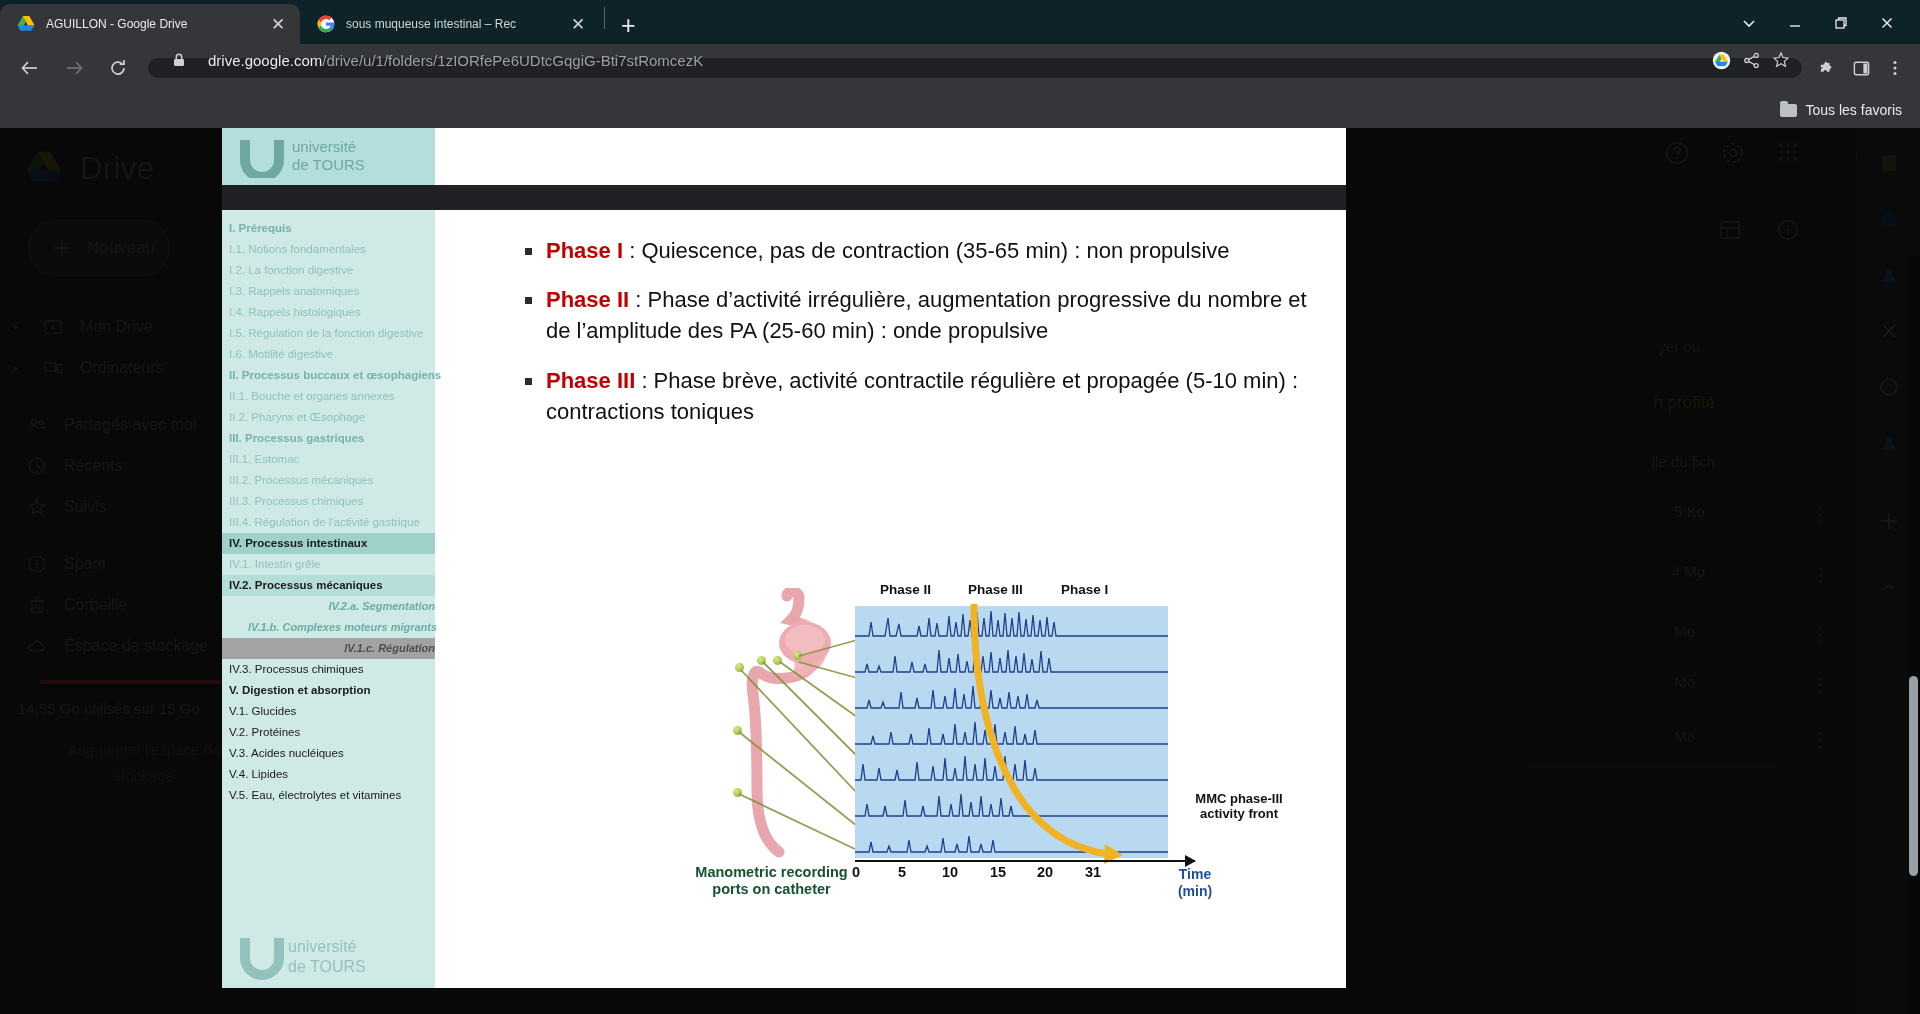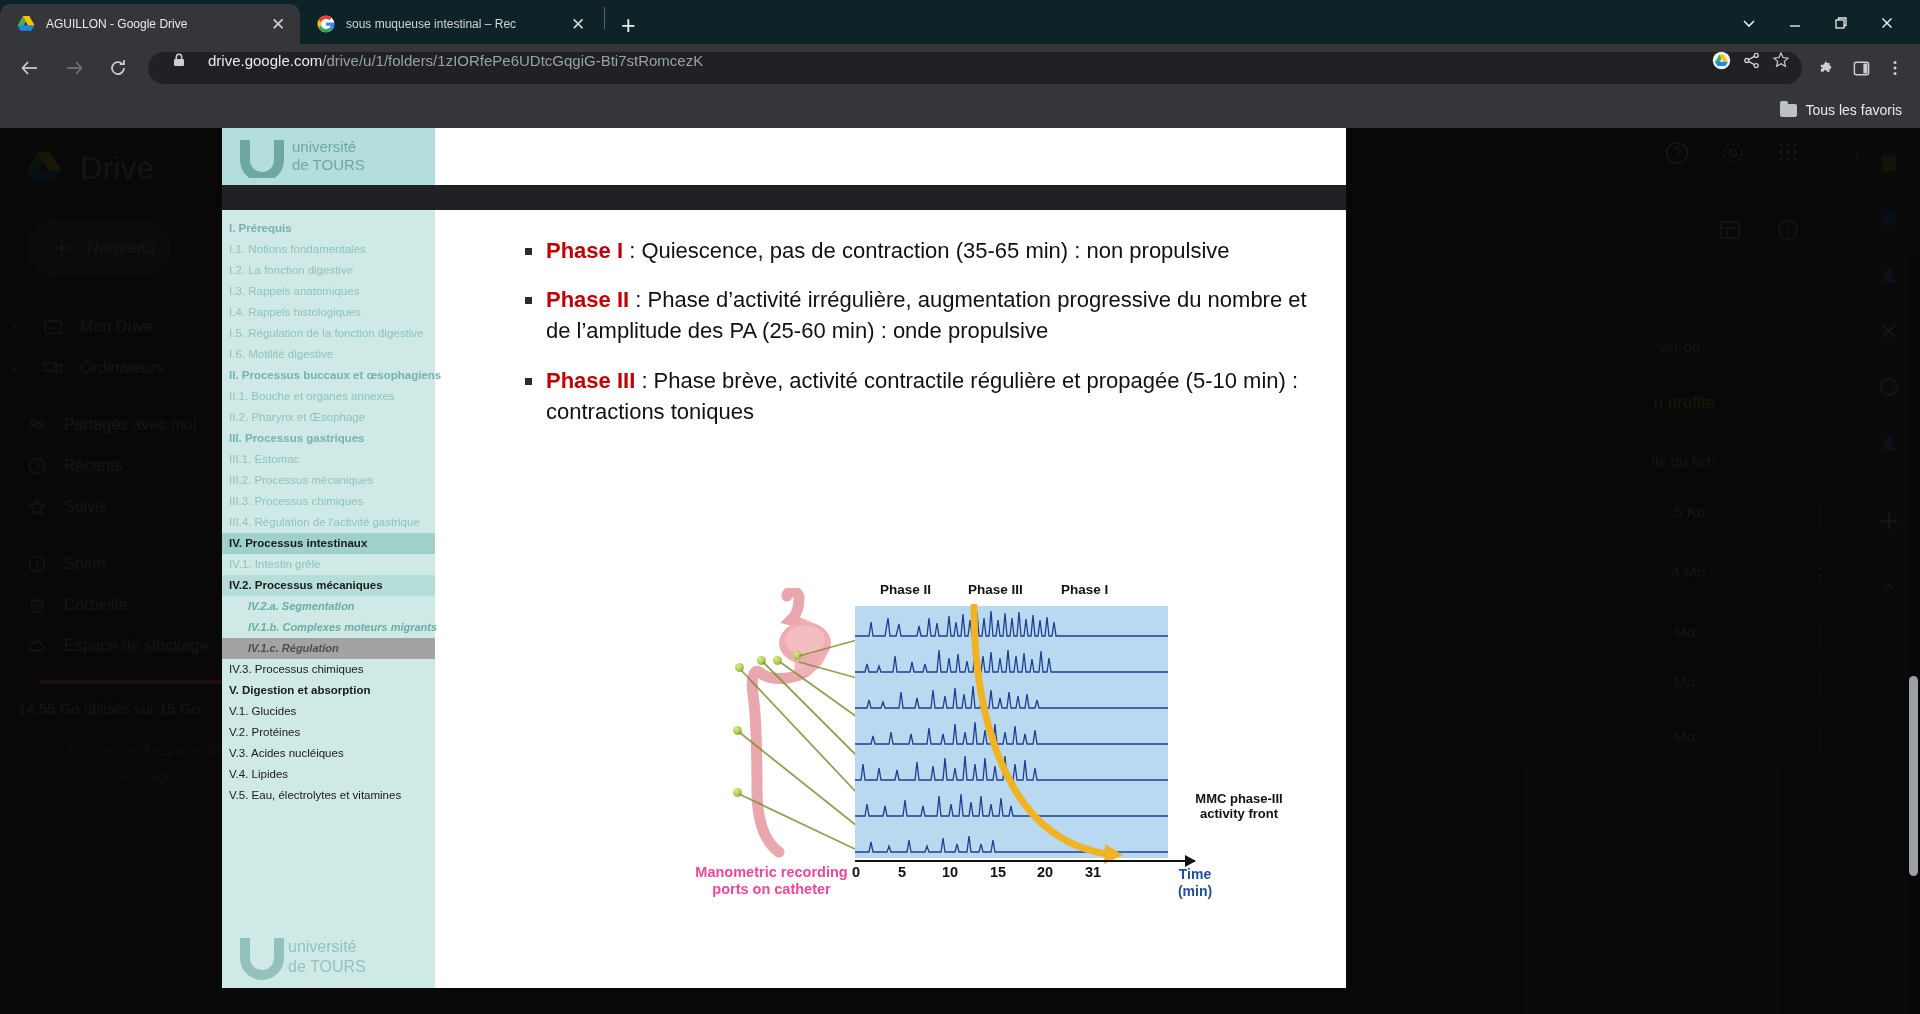--- a/index.html
+++ b/index.html
@@ -36,21 +36,21 @@
   .winctl { position: absolute; top: 8px; display: flex; align-items: center; gap: 0; }
   .winbtn { width: 46px; height: 30px; display: flex; align-items: center; justify-content: center; color: #e8eaed; font-size: 15px; }
 
   
   #omnirow {
     position: absolute; left: 0; top: 44px; width: 1920px; height: 48px;
     background: #35363a; display: flex; align-items: center; padding: 0 8px;
   }
   .navbtn { width: 38px; height: 38px; display: flex; align-items: center; justify-content: center; color: #cdd0d3; font-size: 20px; margin: 0 3px; }
   #omnibox {
-    flex: 1; height: 32px; background: #202124; border-radius: 17px;
+    flex: 1; height: 20px; background: #202124; border-radius: 17px;
     display: flex; align-items: center; padding: 0 6px 16px 16px; margin: 0 8px;
   }
   #omnibox .url { color: #e8eaed; font-size: 15px; white-space: nowrap; flex: 1; margin-left: 14px; }
   #omnibox .url .dim { color: #9aa0a6; }
   .omni-icon { width: 30px; height: 30px; display: flex; align-items: center; justify-content: center; color: #cdd0d3; font-size: 16px; }
   .toolbar-icon { width: 34px; height: 34px; display: flex; align-items: center; justify-content: center; color: #cdd0d3; font-size: 17px; }
 
   
   #bookmarks {
     position: absolute; left: 0; top: 92px; width: 1920px; height: 36px;
@@ -106,41 +106,41 @@
   #toc { position: absolute; left: 0; top: 0; width: 213px; height: 778px; background: #cfe9e6; padding-top: 8px; }
   .toc-item {
     font-size: 11.5px; line-height: 21px; padding-left: 7px; color: #8fc3bd;
     font-family: "Liberation Sans", sans-serif; white-space: nowrap;
   }
   .toc-item.h { font-weight: bold; color: #76b3ac; }
   .toc-item.cur { background: #9ed1ca; color: #1a1a1a; font-weight: bold; }
   .toc-item.cur2 { background: #b5ded8; color: #1a1a1a; font-weight: bold; }
   .toc-item.dark { color: #1a1a1a; }
   .toc-item.darkb { color: #1a1a1a; font-weight: bold; }
-  .toc-item.ind { padding-left: 26px; font-style: italic; font-weight: bold; color: #6aada5; font-size: 11px; }
+  .toc-item.ind { padding-left: 26px; font-style: italic; font-weight: bold; color: #6aada5; font-size: 11px; text-align: right; }
   .toc-item.ind.sel { background: #a3a3a3; color: #4d4d4d; }
   #toc-logo { position: absolute; left: 12px; bottom: 6px; width: 190px; height: 52px; opacity: .75; }
 
   #slide-content { position: absolute; left: 213px; top: 0; right: 0; height: 778px; padding: 18px 30px 0 58px; }
   .bullet-row { display: flex; gap: 14px; margin-bottom: 22px; }
   .bsq { width: 7px; height: 7px; background: #2b2b2b; flex: 0 0 7px; margin-top: 13px; }
   .btext { font-size: 22px; color: #111; line-height: 1.42; font-family: "Liberation Sans", sans-serif; }
   .bullet-row.lvl2 { margin-left: 32px; margin-bottom: 18px; margin-top: 7px; }
   .phase { color: #c00000; font-weight: bold; }
 
   
   #figure { position: absolute; left: 250px; top: 368px; width: 640px; height: 340px; }
   .ph-lab { position: absolute; font-size: 13.5px; font-weight: bold; color: #111; }
   #trace-box { position: absolute; left: 170px; top: 28px; width: 313px; height: 252px; background: #b9d9f0; overflow: hidden; }
   #mmc-label { position: absolute; left: 500px; top: 213px; width: 108px; text-align: center; font-size: 13px; font-weight: bold; color: #111; line-height: 1.16; }
   #axis-line { position: absolute; left: 170px; top: 282px; width: 340px; height: 2px; background: #111; }
   #axis-line::after { content: ""; position: absolute; right: -1px; top: -5px; border-left: 11px solid #111; border-top: 6px solid transparent; border-bottom: 6px solid transparent; }
   .tick { position: absolute; top: 286px; font-size: 14.5px; font-weight: bold; color: #111; }
   #time-label { position: absolute; left: 484px; top: 288px; font-size: 14px; font-weight: bold; color: #1f4e9c; line-height: 1.2; text-align: center; width: 52px; }
-  #mano-label { position: absolute; left: 4px; top: 286px; width: 165px; text-align: center; font-size: 14.5px; font-weight: bold; color: #ec4899; line-height: 1.15; }
+  #mano-label { position: absolute; left: 4px; top: 286px; width: 165px; text-align: center; font-size: 14.5px; font-weight: bold; color: #14532d; line-height: 1.15; }
   #anat { position: absolute; left: 28px; top: 10px; width: 150px; height: 275px; }
   .port { position: absolute; width: 9px; height: 9px; border-radius: 50%; background: radial-gradient(circle at 35% 30%, #d8e98b, #8aab2a); }
   #mmc-arrow { position: absolute; left: 170px; top: 26px; width: 340px; height: 262px; }
 
   
   #scrollbar-track { position: absolute; right: 0; top: 128px; width: 13px; height: 886px; background: rgba(0,0,0,.25); }
   #scrollbar-thumb { position: absolute; left: 2px; top: 420px; width: 9px; height: 200px; background: #9aa0a6; border-radius: 5px; }
 
   svg { display: block; }
 </style>

